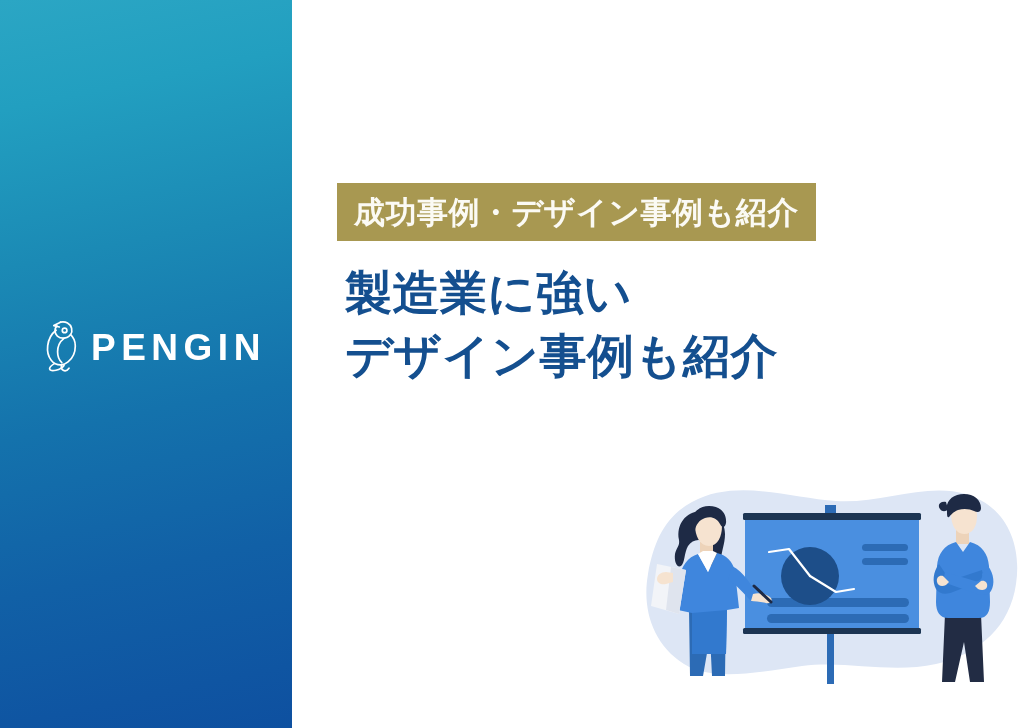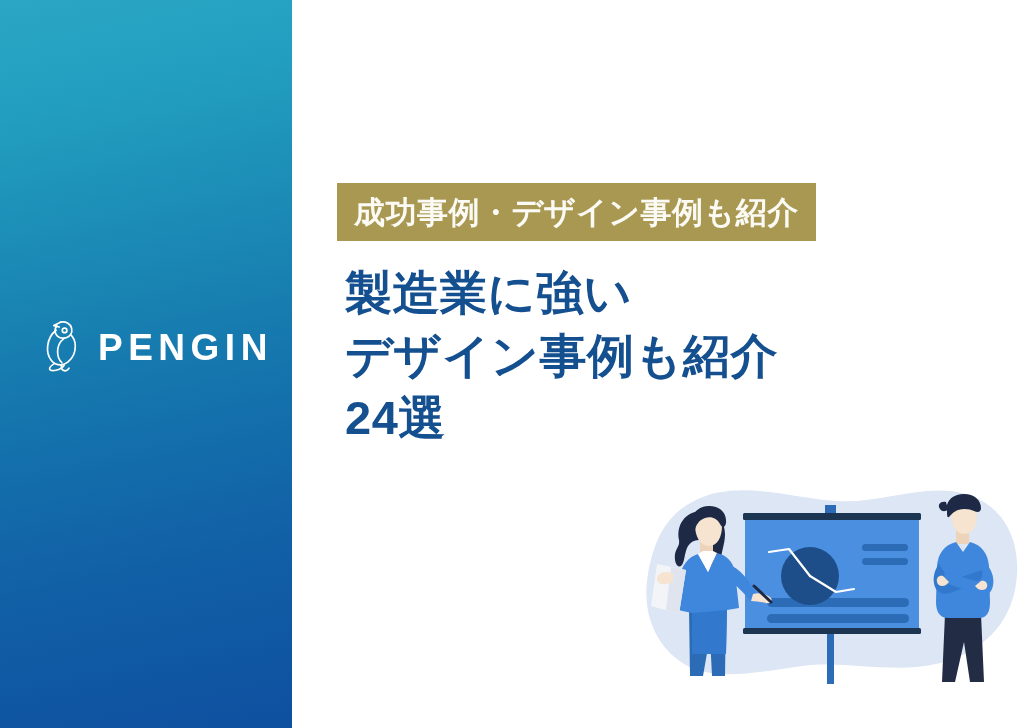--- a/index.html
+++ b/index.html
@@ -28,21 +28,21 @@
     height: 728px;
     background: linear-gradient(168deg, #2ba6c4 0%, #229fc0 14%, #1b8ab5 34%, #1472ac 56%, #1160a6 76%, #0f55a2 92%, #0e50a0 100%);
   }
 
   #brand-lockup {
     position: absolute;
     left: 40px;
     top: 318px;
     display: flex;
     align-items: center;
-    gap: 14px;
+    gap: 7px;
   }
 
   #penguin-icon { width: 44px; height: 58px; display: block; flex: 0 0 auto; }
 
   #brand-wordmark {
     color: #ffffff;
     font-size: 37px;
     font-weight: 700;
     letter-spacing: 5.5px;
     line-height: 1;
@@ -142,21 +142,20 @@
 
   <div id="content">
 
     <div id="eyebrow-banner">
       <span id="eyebrow-text">成功事例・デザイン事例も紹介</span>
     </div>
 
     <div id="page-title">
       <div class="title-line">製造業に強い</div>
       <div class="title-line">デザイン事例も紹介</div>
-      <div class="title-line">24選</div>
     </div>
 
     <div id="illustration">
       <svg viewBox="0 0 384 232">
 
         <path d="M52 34 C96 10 150 30 196 33 C240 36 286 14 326 26
                  C366 38 382 76 376 116 C370 158 340 186 296 196
                  C250 206 206 192 162 198 C118 204 74 214 44 196
                  C12 176 2 140 8 106 C14 72 26 48 52 34 Z" fill="#dde6f5"></path>
 

